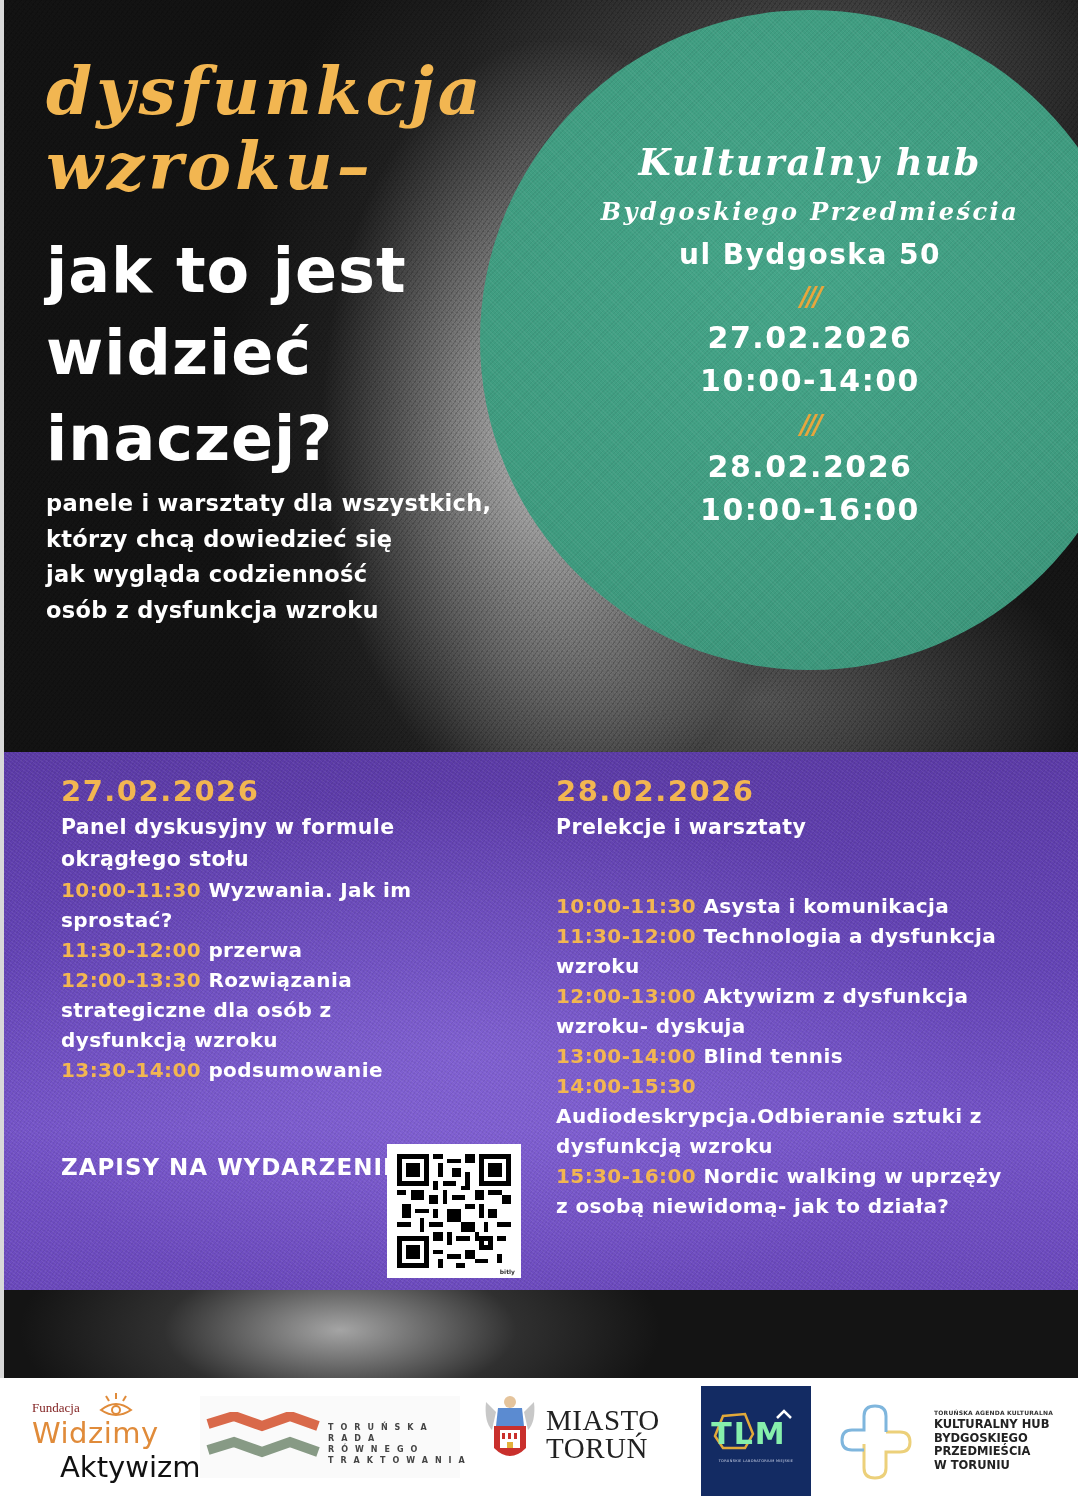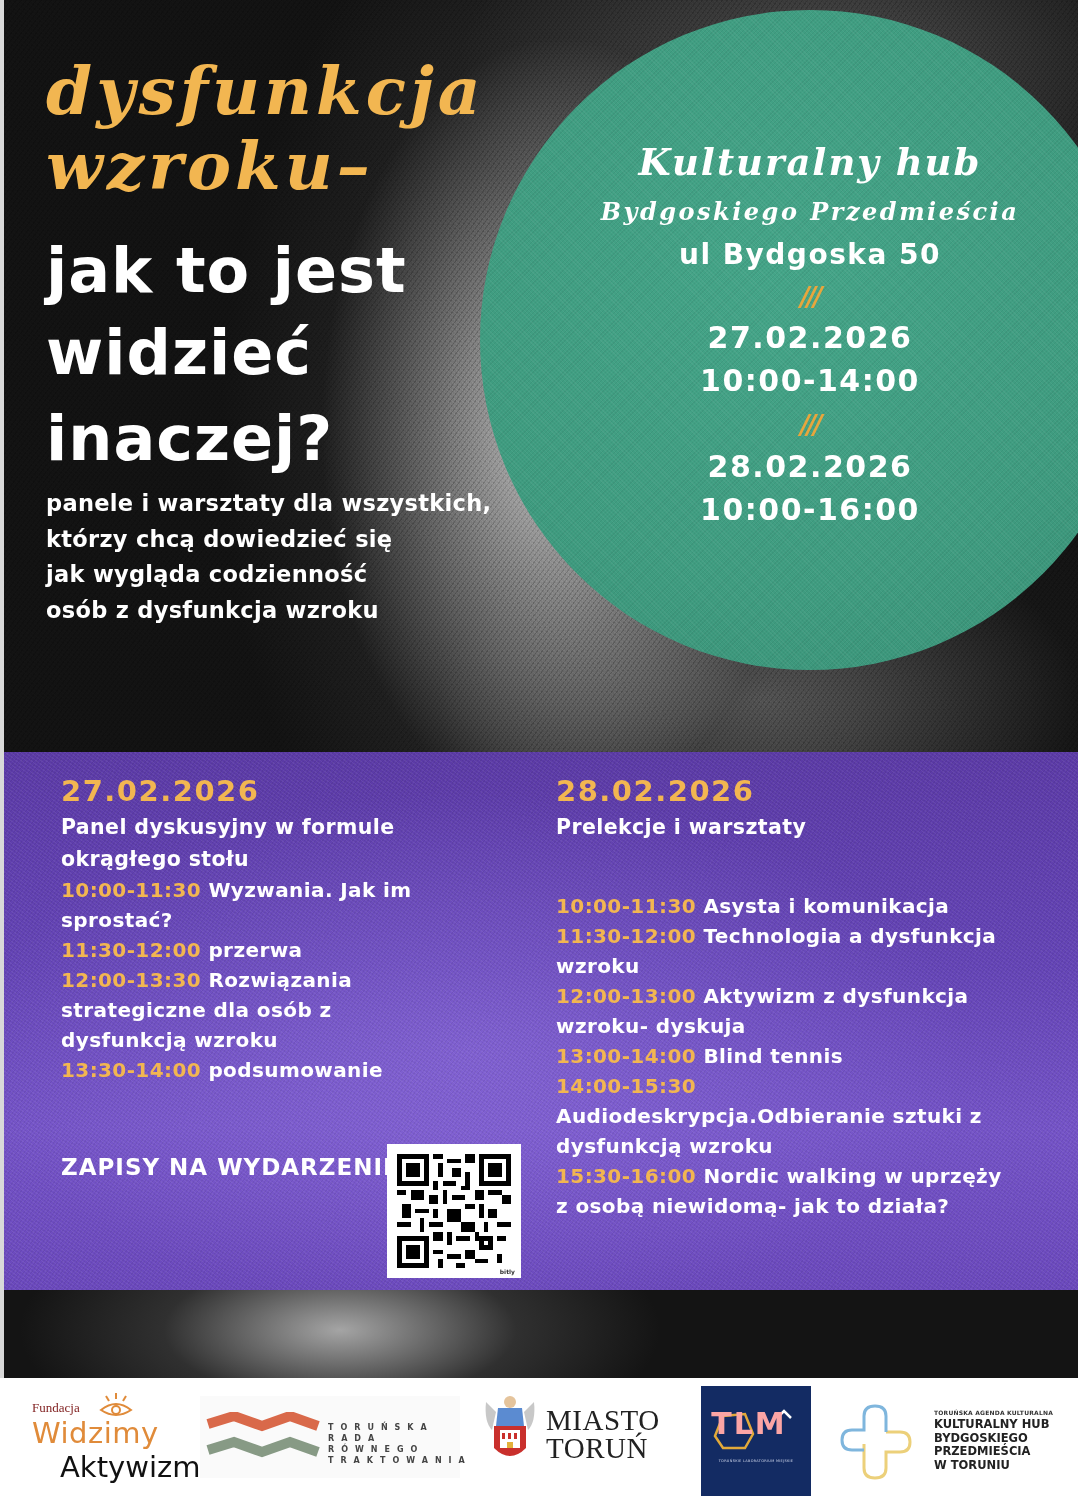--- a/index.html
+++ b/index.html
@@ -99,21 +99,21 @@
 
     .trrt { left: 200px; top: 18px; width: 260px; height: 82px; background: #fafafa; }
     .trrt svg { position: absolute; left: 6px; top: 16px; }
     .trrt .trrt-text { position: absolute; left: 128px; top: 26px; font-size: 8px; line-height: 11px; letter-spacing: 7px; color: #444; font-weight: bold; }
 
     .torun { left: 482px; top: 14px; width: 190px; height: 80px; }
     .torun svg { position: absolute; left: 0; top: 0; }
     .torun .city { position: absolute; left: 64px; top: 14px; font-family: "Liberation Serif", serif; font-size: 29px; line-height: 28px; color: #222; letter-spacing: 0.5px; }
 
     .tlm { left: 701px; top: 8px; width: 110px; height: 110px; background: #132b63; }
-    .tlm .tlm-letters { position: absolute; left: 0; top: 20px; width: 96px; text-align: center; color: #fca5a5; font-weight: bold; font-size: 30px; letter-spacing: 2px; }
+    .tlm .tlm-letters { position: absolute; left: 0; top: 30px; width: 96px; text-align: center; color: #86efac; font-weight: bold; font-size: 30px; letter-spacing: 2px; }
     .tlm .tlm-sub { position: absolute; left: 0; top: 73px; width: 110px; text-align: center; color: #cfd6ea; font-size: 3.5px; letter-spacing: 0.3px; }
     .tlm svg { position: absolute; left: 0; top: 0; }
 
     .khub { left: 838px; top: 18px; width: 230px; height: 90px; }
     .khub svg { position: absolute; left: 0; top: 8px; }
     .khub .khub-small { position: absolute; left: 96px; top: 13px; font-size: 6px; font-weight: bold; color: #333; letter-spacing: 0.2px; }
     .khub .khub-main { position: absolute; left: 96px; top: 22px; font-size: 11.5px; line-height: 13.5px; font-weight: bold; color: #222; }
   </style>
 </head>
 <body>

